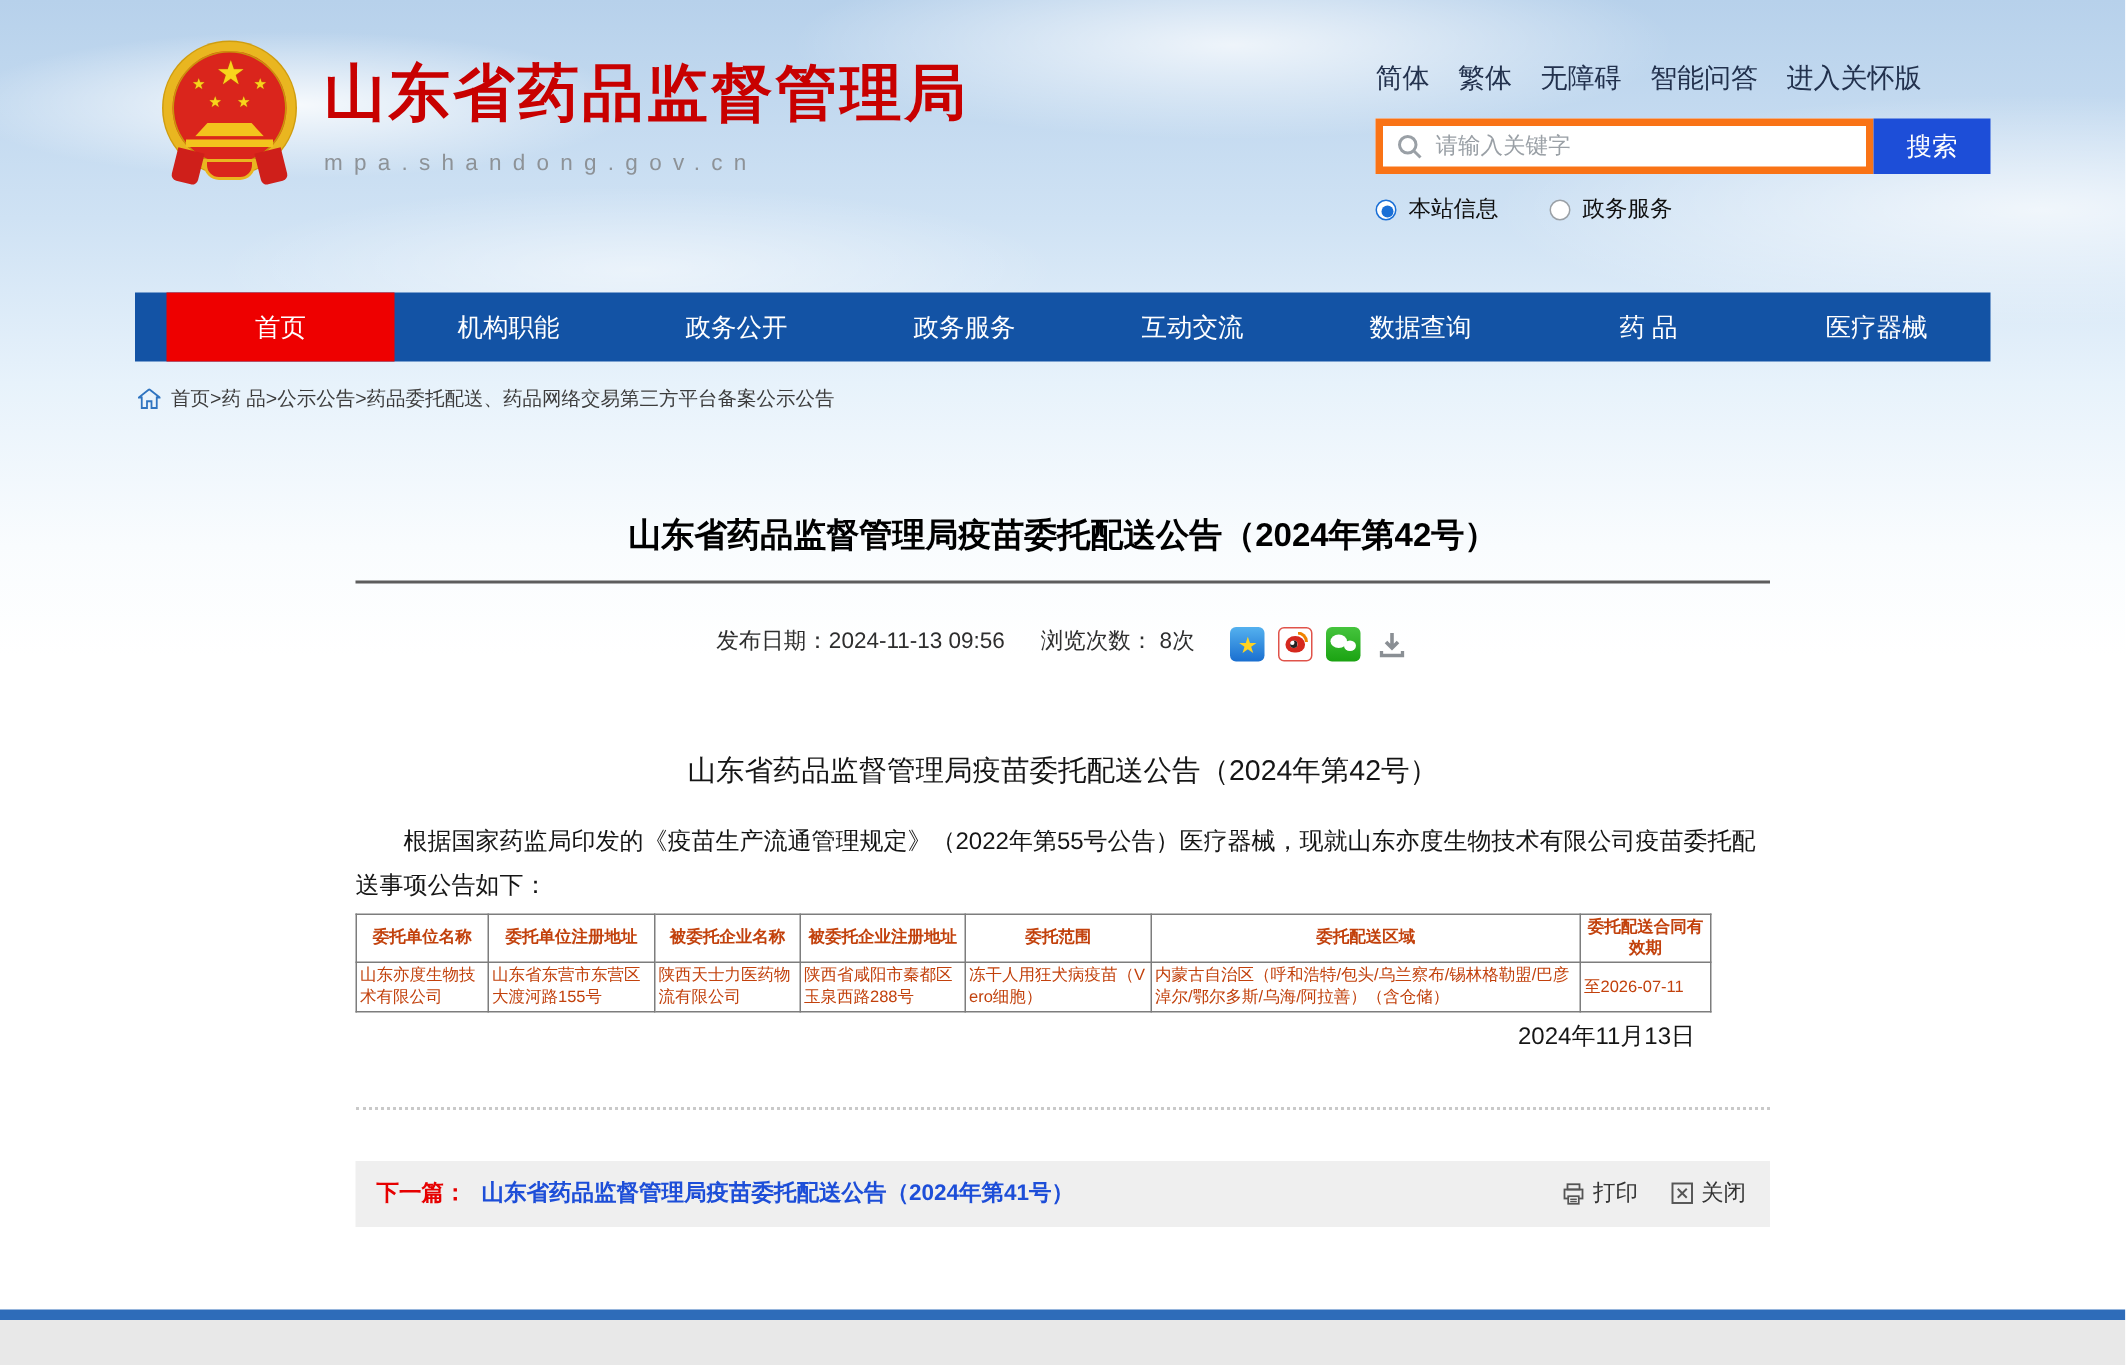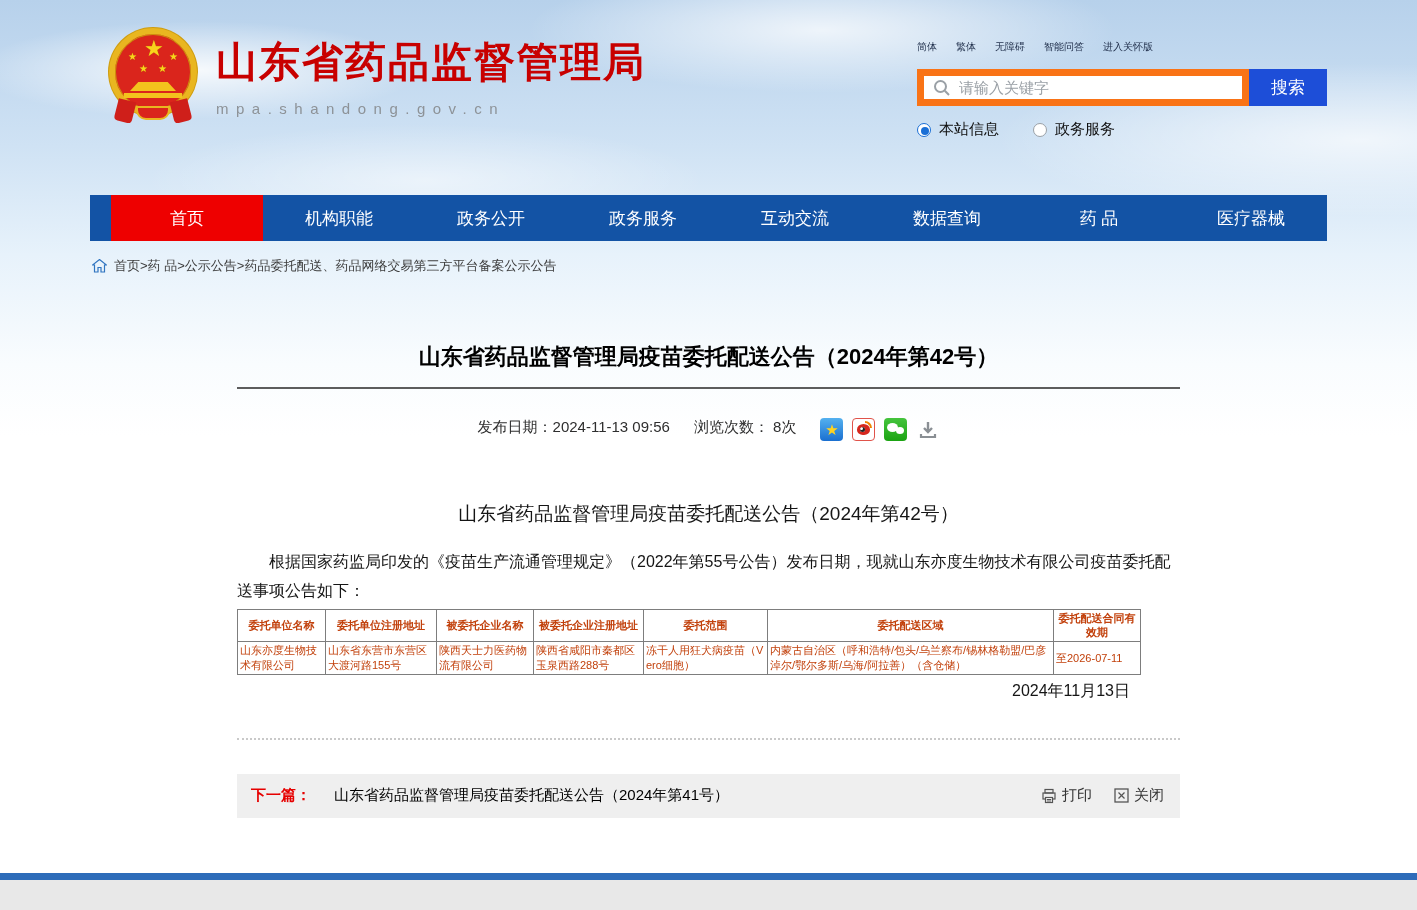--- a/index.html
+++ b/index.html
@@ -35,24 +35,24 @@
     position:absolute; left:24px; top:56px; width:46px; height:9px; background:#f3c31d;
     clip-path:polygon(18% 0, 82% 0, 100% 100%, 0 100%);
   }
   .emblem-base { position:absolute; left:18px; top:67px; width:58px; height:5px; background:#f3c31d; }
   .ribbon-l { position:absolute; left:10px; top:74px; width:18px; height:22px; background:#cf1f1a; transform:rotate(14deg); border-radius:0 0 4px 4px; }
   .ribbon-r { position:absolute; right:10px; top:74px; width:18px; height:22px; background:#cf1f1a; transform:rotate(-14deg); border-radius:0 0 4px 4px; }
   .ribbon-c { position:absolute; left:30px; top:80px; width:34px; height:14px; background:#da251c; border:2px solid #e9b620; border-radius:0 0 10px 10px; }
   .logo-text .site-name { font-size:41px; font-weight:bold; color:#c80000; letter-spacing:2px; }
   .logo-text .site-url { margin-top:10px; font-size:15px; color:#8d9297; letter-spacing:7.5px; }
   .header-right { position:absolute; left:917px; top:40px; width:410px; }
-  .top-links { display:flex; gap:19px; font-size:10px; color:#22314d; }
+  .top-links { display:flex; gap:19px; font-size:18px; color:#22314d; }
   .top-links span { cursor:pointer; white-space:nowrap; }
   .search-row { margin-top:15px; display:flex; height:37px; }
-  .search-box { flex:1; background:#fff; border:7px solid #f97316; display:flex; align-items:center; padding:0 9px; gap:8px; }
+  .search-box { flex:1; background:#fff; border:5px solid #f97316; display:flex; align-items:center; padding:0 9px; gap:8px; }
   .search-box svg { flex:none; }
   .search-box input { border:none; outline:none; width:100%; font-size:15px; color:#333; font-family:"Liberation Sans",sans-serif; }
   .search-box input::placeholder { color:#9aa0a6; }
   .search-btn { width:78px; border:none; background:#1d4ed8; color:#fff; font-size:17px; cursor:pointer; font-family:"Liberation Sans",sans-serif; }
   .radio-row { margin-top:14px; display:flex; gap:34px; align-items:center; font-size:15px; color:#101010; }
   .radio-opt { display:flex; align-items:center; gap:8px; cursor:pointer; }
   .radio-dot { width:14px; height:14px; border-radius:50%; border:1px solid #9aa0a6; background:#fff; position:relative; }
   .radio-dot.checked { border:1px solid #1a6fd6; }
   .radio-dot.checked::after { content:""; position:absolute; left:3px; top:3px; width:8px; height:8px; border-radius:50%; background:#1a6fd6; }
   
@@ -83,21 +83,21 @@
   .body-title { margin-top:60px; text-align:center; font-size:19px; color:#151515; }
   .body-paragraph { margin-top:21px; font-size:16px; color:#151515; line-height:1.8; text-indent:2em; }
   .vaccine-table { margin-top:3px; border-collapse:collapse; width:903px; font-size:11px; color:#c2410c; table-layout:fixed; }
   .vaccine-table th, .vaccine-table td { border:1px solid #7d7d7d; padding:1px 2px; line-height:1.35; word-break:break-all; }
   .vaccine-table th { font-weight:bold; text-align:center; vertical-align:middle; }
   .vaccine-table td { text-align:left; vertical-align:middle; }
   .doc-date { width:903px; margin-top:6px; text-align:right; padding-right:10px; font-size:16px; color:#151515; }
   .dotted-divider { margin-top:36px; border-top:2px dotted #c9c9c9; }
   .bottom-bar { margin-top:34px; height:44px; background:#efefef; display:flex; align-items:center; font-size:15px; }
   .prev-label { margin-left:14px; color:#e60000; font-weight:bold; white-space:nowrap; }
-  .prev-link { margin-left:23px; color:#000000; font-weight:normal; cursor:pointer; white-space:nowrap; }
+  .prev-link { margin-left:10px; color:#1d4ed8; font-weight:bold; cursor:pointer; white-space:nowrap; }
   .bar-actions { margin-left:auto; margin-right:16px; display:flex; align-items:center; gap:22px; color:#333; }
   .bar-action { display:flex; align-items:center; gap:5px; cursor:pointer; }
   
   .footer-strip { position:absolute; left:0; top:873px; width:100%; height:7px; background:#2e6cb9; }
   .footer-gray { position:absolute; left:0; top:880px; width:100%; height:30px; background:#e8e8e8; }
 </style>
 </head>
 <body>
 
 <div class="page">
@@ -193,21 +193,21 @@
         <span class="sicon sicon-download">
           <svg width="20" height="20" viewBox="0 0 20 20">
               <path d="M10 2 L10 11 M6 8 L10 12 L14 8" fill="none" stroke="#8a8f94" stroke-width="2.4"></path>
               <path d="M3 14 L3 17 L17 17 L17 14" fill="none" stroke="#8a8f94" stroke-width="2.2"></path>
             </svg>
         </span>
       </span>
     </div>
 
     <div class="body-title">山东省药品监督管理局疫苗委托配送公告（2024年第42号）</div>
-    <p class="body-paragraph">根据国家药监局印发的《疫苗生产流通管理规定》（2022年第55号公告）发布日期，现就山东亦度生物技术有限公司疫苗委托配送事项公告如下：</p>
+    <p class="body-paragraph">根据国家药监局印发的《疫苗生产流通管理规定》（2022年第55号公告）医疗器械，现就山东亦度生物技术有限公司疫苗委托配送事项公告如下：</p>
 
     <table class="vaccine-table">
       <colgroup>
         <col style="width:88px">
           <col style="width:111px">
           <col style="width:97px">
           <col style="width:110px">
           <col style="width:124px">
           <col style="width:286px">
           <col style="width:87px">

